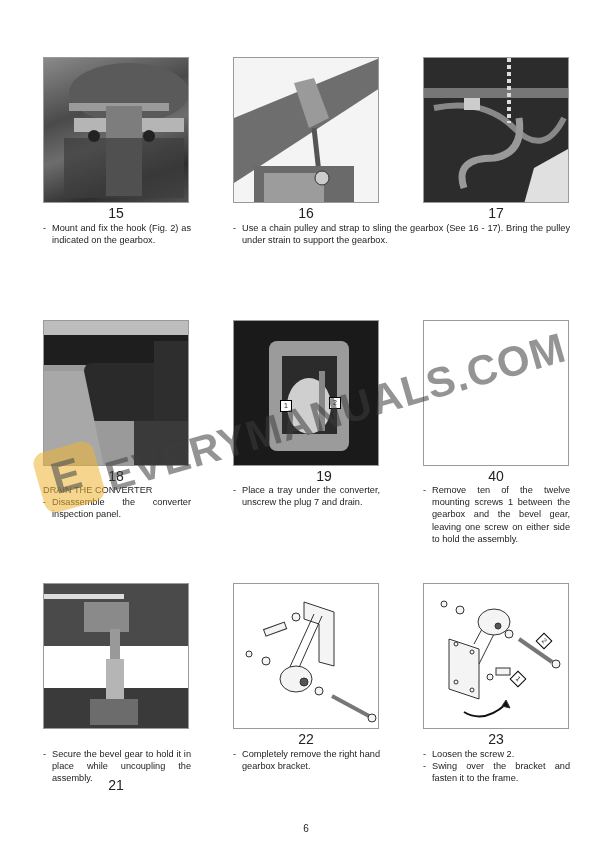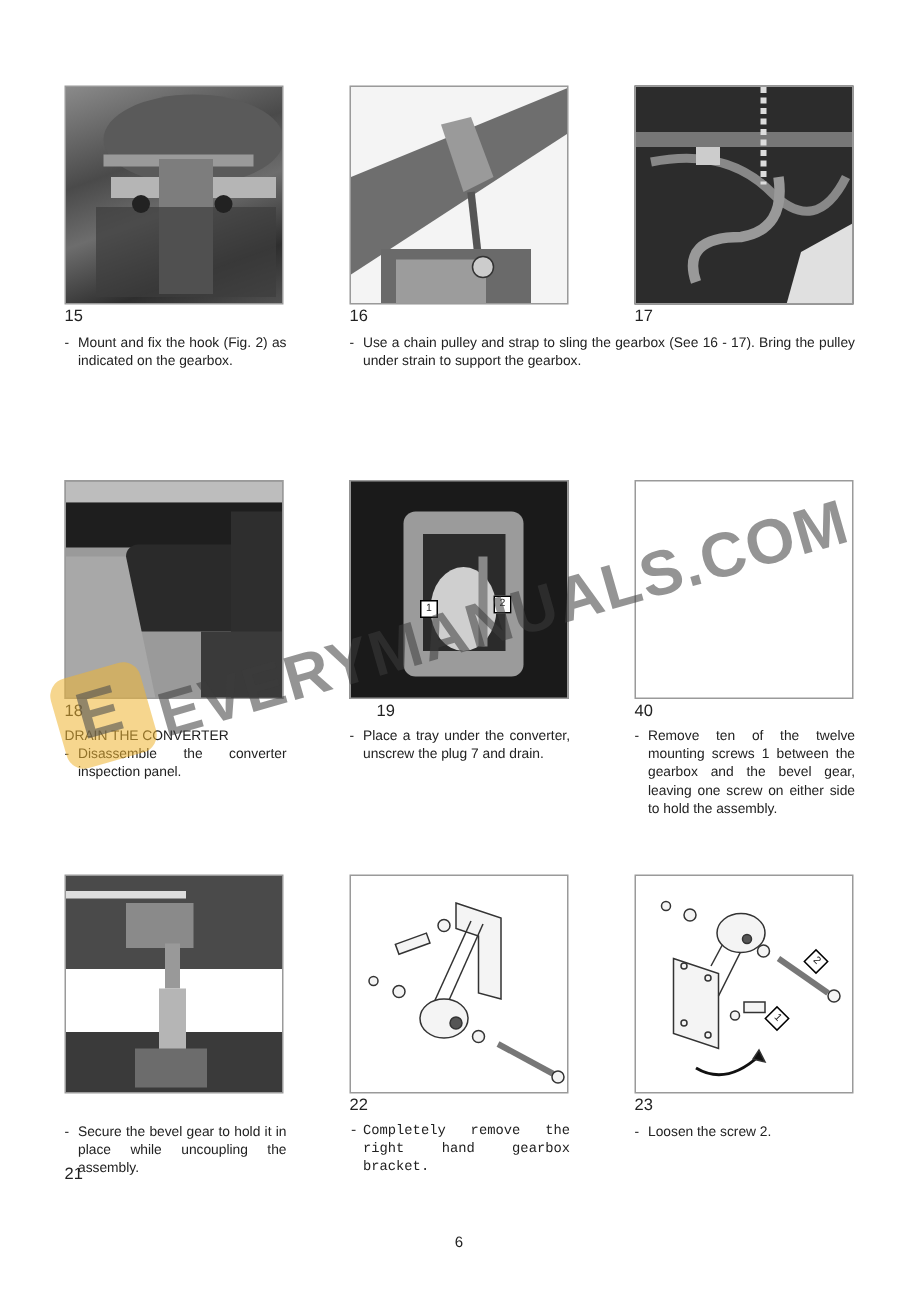--- a/index.html
+++ b/index.html
@@ -1,20 +1,20 @@
 <!DOCTYPE html>
 <html><head>
 <meta charset="utf-8">
 <style>
   html, body { margin: 0; padding: 0; background: #fff; }
   body { width: 612px; height: 866px; position: relative; overflow: hidden;
          font-family: "Liberation Sans", sans-serif; color: #222; }
   .fig { position: absolute; box-sizing: border-box; border: 1px solid #9a9a9a; overflow: hidden; }
   .photo { background: #555; }
-  .figno { position: absolute; width: 146px; font-size: 11px; color: #222; }
+  .figno { position: absolute; width: 146px; text-align: center; font-size: 14px; color: #222; }
   .text { position: absolute; font-size: 9.2px; line-height: 12.2px; color: #222; text-align: justify; }
   .item { position: relative; padding-left: 9px; }
   .item::before { content: "-"; position: absolute; left: 0; top: 0; }
   .heading { font-size: 9.2px; line-height: 12px; }
   .pageno { position: absolute; left: 0; width: 612px; top: 823px; text-align: center; font-size: 10px; }
   .wm { position: absolute; left: 60px; top: 340px; transform: rotate(-16deg); transform-origin: left top;
         font-size: 42px; font-weight: bold; color: rgba(60,60,60,0.55); letter-spacing: 1px; white-space: nowrap; }
   .wm-logo { position: absolute; left: 38px; top: 446px; width: 62px; height: 62px; border-radius: 12px;
              background: rgba(238,180,50,0.55); transform: rotate(-16deg); }
   .wm-logo span { position: absolute; left: 14px; top: 4px; font-size: 44px; font-weight: bold; color: rgba(80,80,80,0.6); }
@@ -158,25 +158,26 @@
     <polygon points="82,116 86,124 78,122" fill="#111"></polygon>
   </svg>
   <div style="position:absolute;left:114px;top:51px;width:10px;height:10px;background:#fff;border:1px solid #000;font-size:7px;line-height:10px;text-align:center;transform:rotate(45deg);">2</div>
   <div style="position:absolute;left:88px;top:89px;width:10px;height:10px;background:#fff;border:1px solid #000;font-size:7px;line-height:10px;text-align:center;transform:rotate(45deg);">1</div>
 </div>
 <div class="figno" style="left:423px;top:731px;">23</div>
 
 <div class="text" style="left:43px;top:748px;width:148px;">
   <div class="item">Secure the bevel gear to hold it in place while uncoupling the assembly.</div>
 </div>
-<div class="text" style="left:233px;top:748px;width:147px;font-family:Liberation Mono, monospace;">
+<div class="text" style="left:233px;top:748px;width:147px;">
   <div class="item">Completely remove the right hand gearbox bracket.</div>
 </div>
 <div class="text" style="left:423px;top:748px;width:147px;">
   <div class="item">Loosen the screw 2.</div>
+  <div class="item">Swing over the bracket and fasten it to the frame.</div>
 </div>
 
 <div class="wm-logo">
     <span>E</span>
   </div>
 <div class="wm" style="left:100px;top:455px;">EVERYMANUALS.COM</div>
 
 <div class="pageno">6</div>
 
 </body></html>

